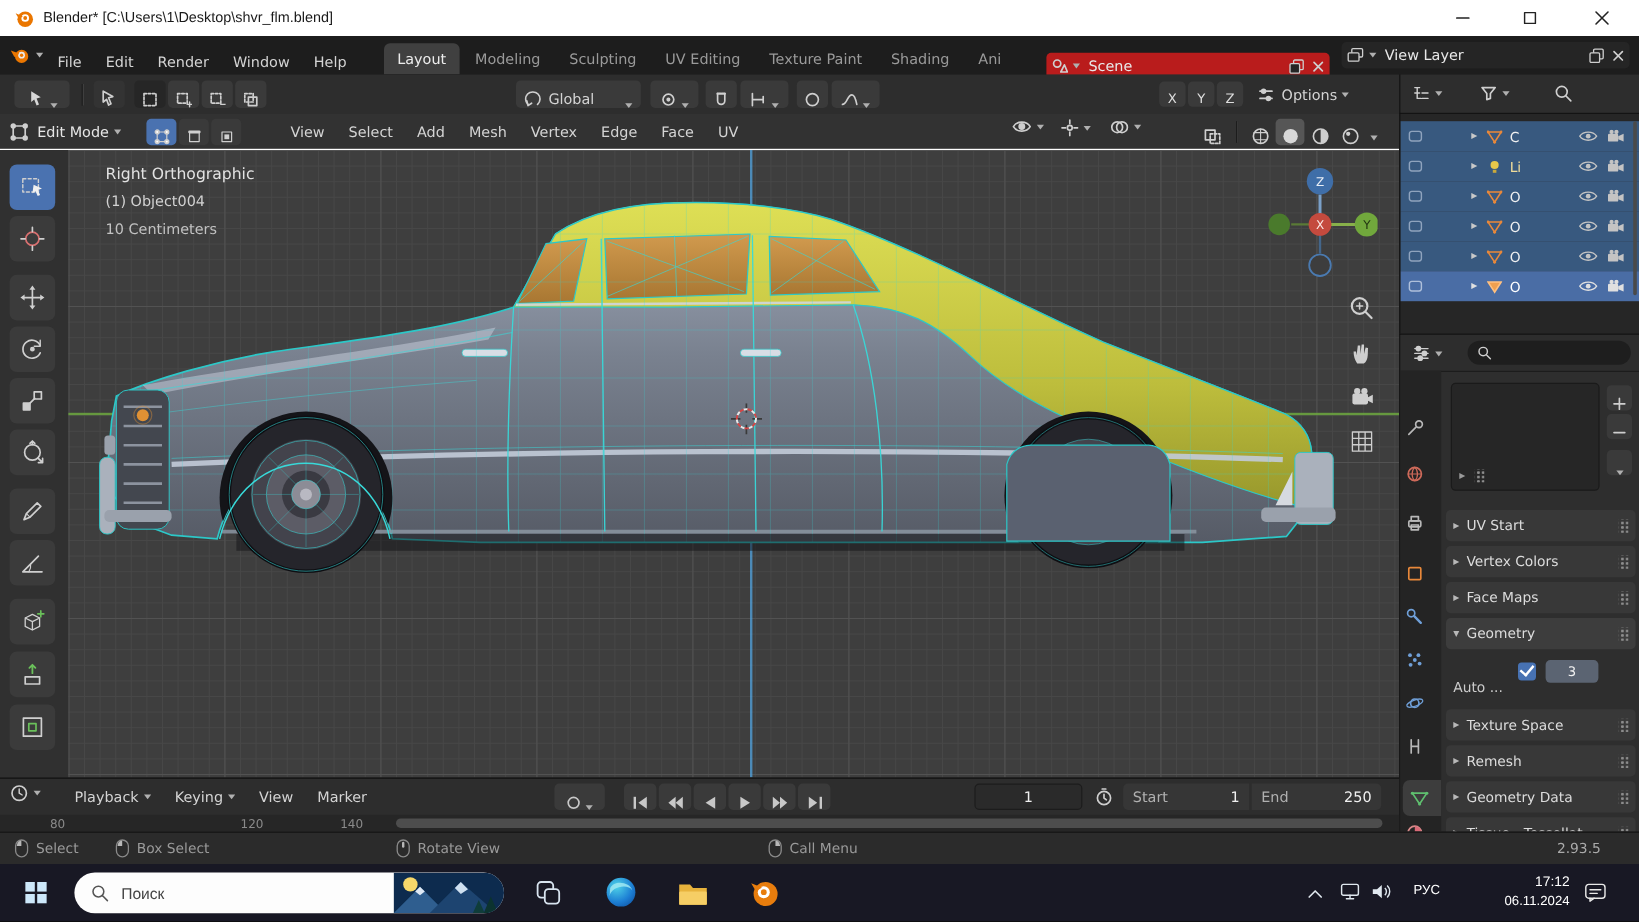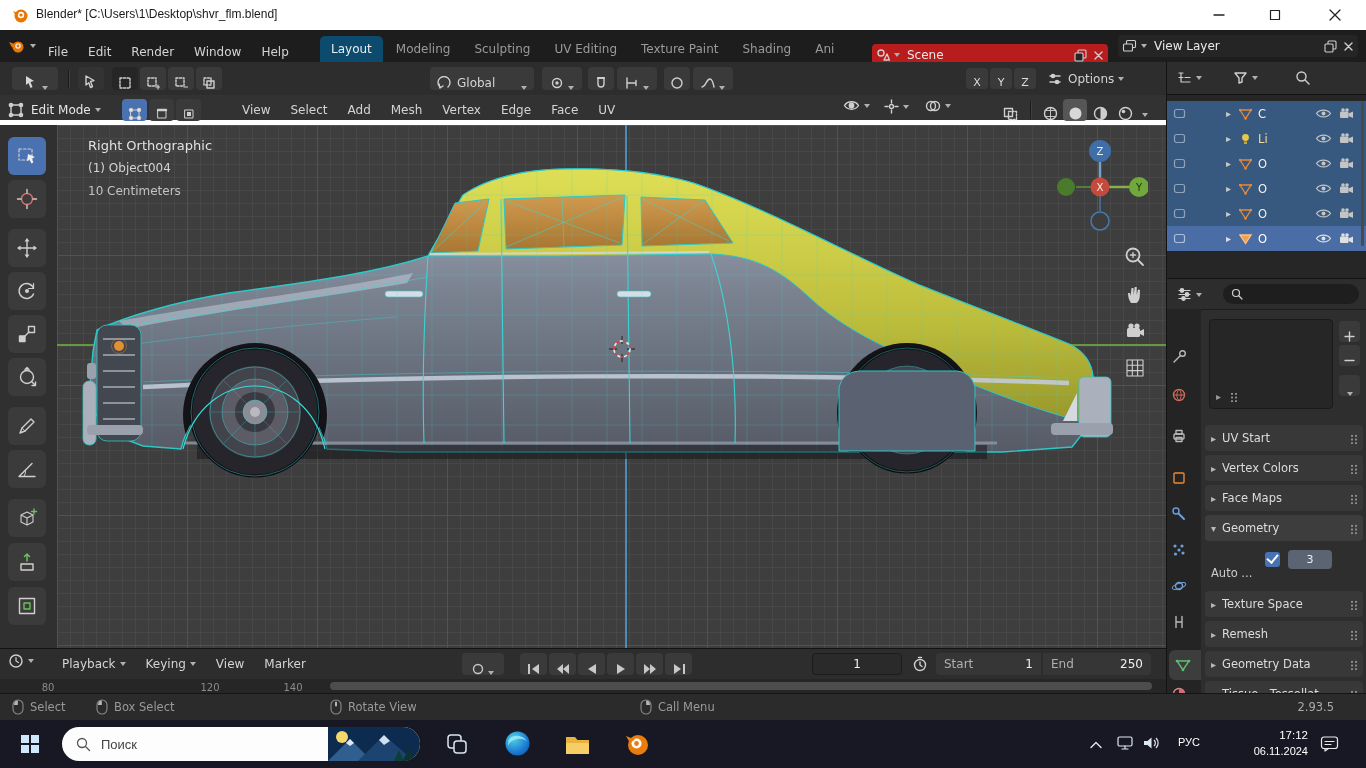--- a/index.html
+++ b/index.html
@@ -5,21 +5,21 @@
   html,body{margin:0;padding:0;background:#000;}
   body{font-family:"DejaVu Sans","Liberation Sans",sans-serif;}
   .screen{position:relative;width:1366px;height:768px;overflow:hidden;background:#1d1d1d;color:#d4d4d4;font-size:12px;cursor:default;}
   .abs{position:absolute;}
   .flex{display:flex;align-items:center;}
   .caret{width:0;height:0;border-left:3.5px solid transparent;border-right:3.5px solid transparent;border-top:4px solid #b0b0b0;display:inline-block;margin-left:4px;flex:none;}
   .grip{width:8px;height:11px;flex:none;background-image:radial-gradient(circle,#8d8d8d 1px,transparent 1.3px);background-size:4px 3.7px;background-position:1px 1px;}
   .vdiv{width:1px;height:18px;background:#1c1c1c;border-right:1px solid #3f3f3f;flex:none;}
   .menu-item{padding:0 10px;height:100%;display:flex;align-items:center;color:#d4d4d4;}
   .ws-tab{padding:0 11px;height:26px;margin-top:6px;display:flex;align-items:center;border-radius:5px 5px 0 0;color:#9a9a9a;white-space:nowrap;}
-  .ws-tab.active{background:#0c4a6e;color:#ececec;}
+  .ws-tab.active{background:#404040;color:#ececec;}
   .btn{background:#3a3a3a;border-radius:4px;display:flex;align-items:flex-end;justify-content:center;}
   .icon{stroke:#cfcfcf;fill:none;stroke-width:1.4;stroke-linecap:round;stroke-linejoin:round;}
   .tool-btn{position:absolute;left:8px;width:38px;height:38px;background:#3b3b3b;border-radius:6px;display:flex;align-items:center;justify-content:center;}
   .tool-btn.active{background:#4a72b0;}
   .panel-row{position:absolute;left:38px;width:158px;height:26px;background:#383838;border-radius:4px;display:flex;align-items:center;padding:0 6px;box-sizing:border-box;color:#dcdcdc;font-size:11.5px;}
   .panel-row .arr{color:#b8b8b8;font-size:10px;margin-right:6px;flex:none;}
   .panel-row .lbl{flex:1;white-space:nowrap;overflow:hidden;}
   .out-row{position:absolute;left:0;width:200px;height:25px;display:flex;align-items:center;background:#38597f;color:#f0f0f0;font-size:11.5px;}
   .out-row.active{background:#4a6da5;}
   .checkmark{width:5px;height:9px;border-right:2px solid #fff;border-bottom:2px solid #fff;transform:rotate(40deg);margin-top:-3px;}
@@ -251,21 +251,21 @@
       <span class="caret"></span>
     </div>
     <div class="abs" style="left:128px;top:8px;">
       <svg class="icon" width="16" height="16" viewBox="0 0 16 16">
           <circle cx="6.5" cy="6.5" r="4.5"></circle>
           <path d="M10,10 L14,14"></path>
         </svg>
     </div>
   </div>
 
-  <div class="abs" style="left:0;top:95px;width:1166px;height:30px;background:#323232;border-bottom:5px solid #ffffff;box-sizing:border-box;">
+  <div class="abs" style="left:0;top:95px;width:1166px;height:30px;background:#323232;border-bottom:1px solid #ffffff;box-sizing:border-box;">
     <div class="abs flex" style="left:8px;top:0;height:30px;">
       <svg class="icon" width="16" height="16" viewBox="0 0 16 16">
           <rect x="3" y="3" width="10" height="10"></rect>
           <circle cx="3" cy="3" r="1.6" fill="#cfcfcf"></circle>
           <circle cx="13" cy="3" r="1.6" fill="#cfcfcf"></circle>
           <circle cx="3" cy="13" r="1.6" fill="#cfcfcf"></circle>
           <circle cx="13" cy="13" r="1.6" fill="#cfcfcf"></circle>
         </svg>
       <span style="margin-left:7px;color:#e6e6e6;">Edit Mode</span>
       <span class="caret"></span>

